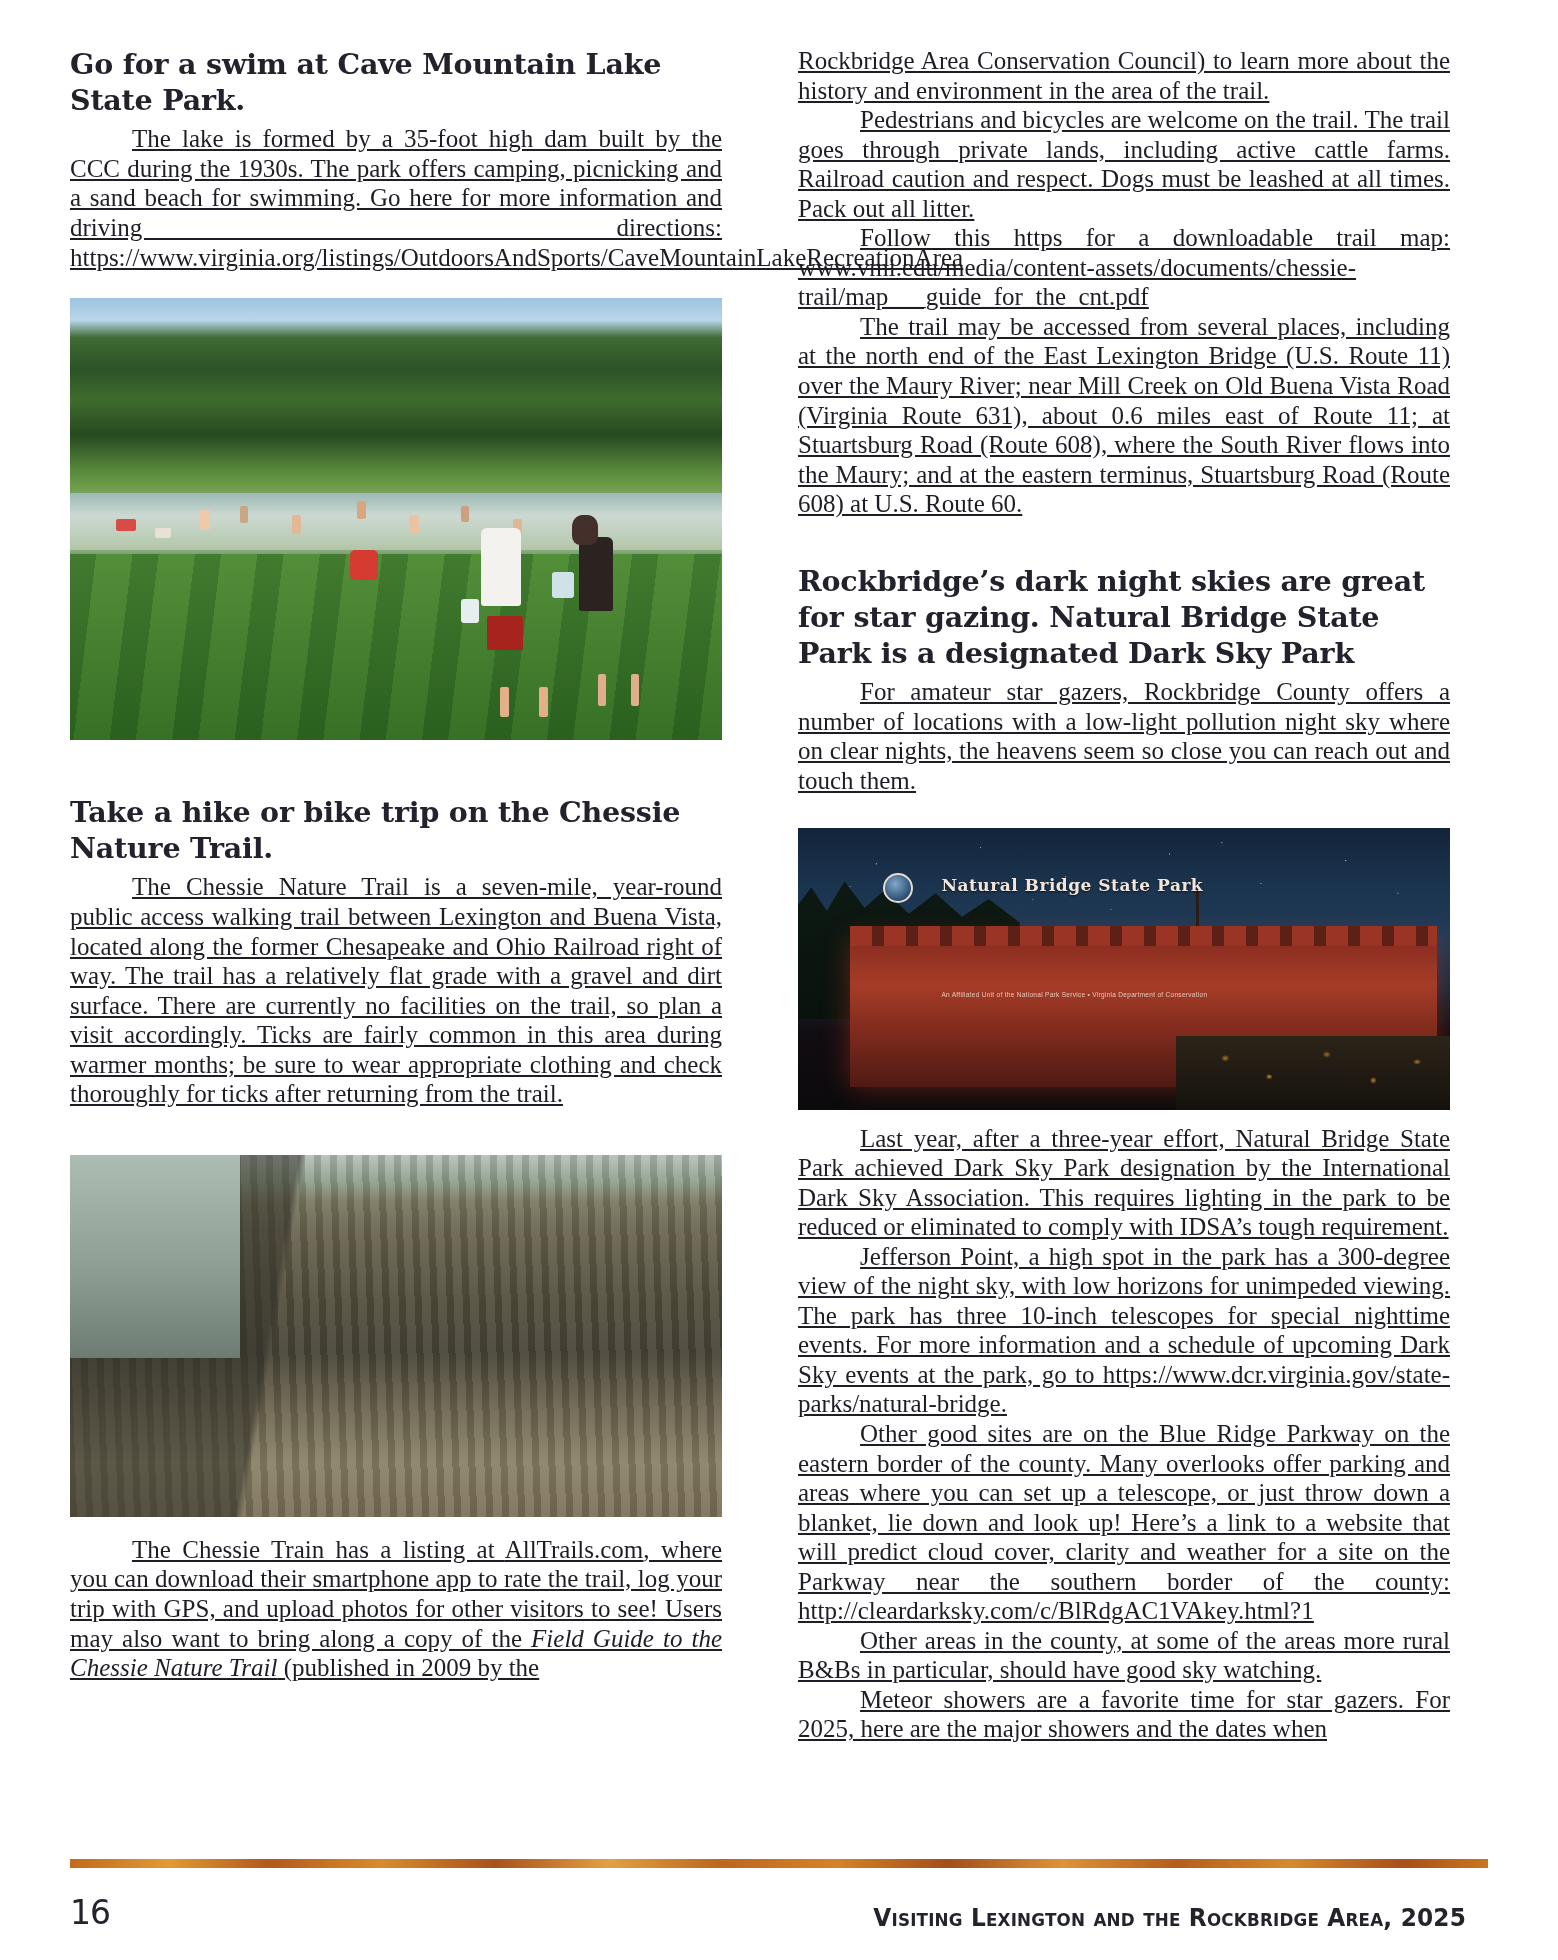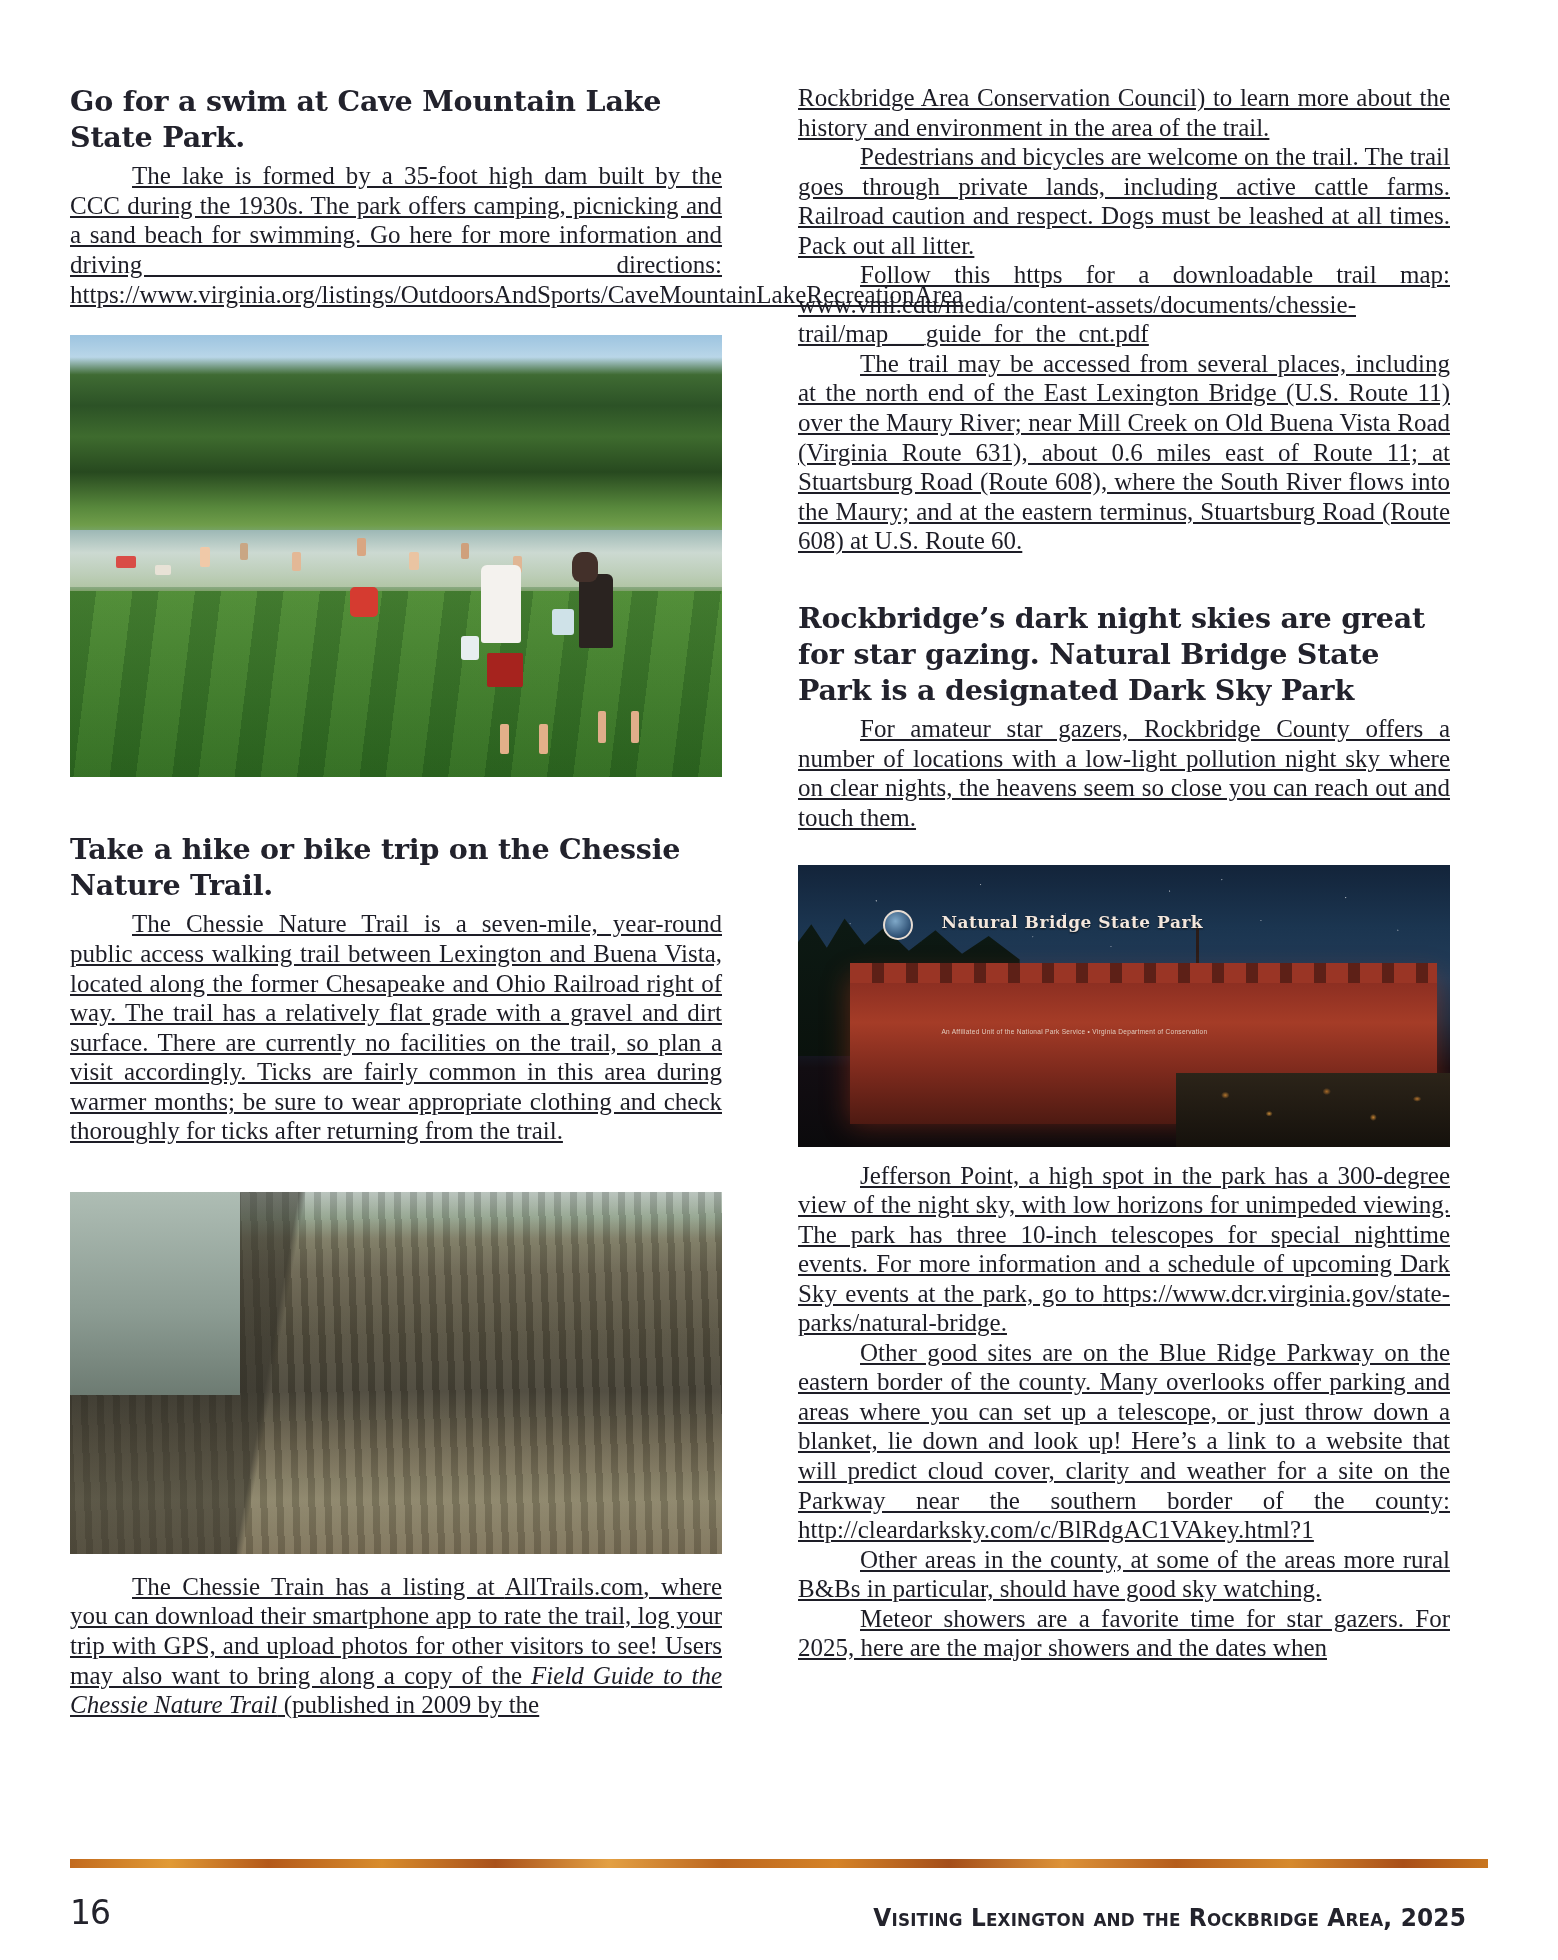--- a/index.html
+++ b/index.html
@@ -10,21 +10,21 @@
   body {
     width: 1558px;
     height: 1960px;
     position: relative;
     font-family: "Liberation Serif", serif;
     color: #1d1d26;
   }
   .page {
     position: absolute;
     inset: 0;
-    padding: 83px 70px 0 70px;
+    padding: 46px 70px 0 70px;
   }
   .cols {
     display: flex;
     gap: 76px;
     height: 1755px;
   }
   .col {
     width: 652px;
     position: relative;
   }
@@ -323,20 +323,21 @@
         <span class="sign"></span>
         <span class="sign-caps"></span>
         <span class="sign-seal"></span>
         <span class="sign-title">Natural Bridge State Park</span>
         <span class="sign-sub">An Affiliated Unit of the National Park Service • Virginia Department of Conservation</span>
         <span class="brush"></span>
       </div>
 
       <div class="sp"></div>
 
+      <p class="body">Last year, after a three-year effort, Natural Bridge State Park achieved Dark Sky Park designation by the International Dark Sky Association. This requires lighting in the park to be reduced or eliminated to comply with IDSA’s tough requirement.</p>
 
       <p class="body"><span>Jefferson Point, a high spot in the park has a 300-degree view  of the night sky, with low horizons for unimpeded viewing. The park has three 10-inch telescopes for special nighttime events. For more information and a schedule of upcoming Dark Sky events at the park, go to </span><span class="lnk">https://www.dcr.virginia.gov/state-parks/natural-bridge</span><span>.</span></p>
 
       <p class="body"><span>Other good sites are on the Blue Ridge Parkway on the eastern border of the county. Many overlooks offer parking and areas where you can set up a telescope, or just throw down a blanket, lie down and look up! Here’s a link to a website that will predict cloud cover, clarity and weather for a site on the Parkway near the southern border of the county: </span><span class="lnk">http://cleardarksky.com/c/BlRdgAC1VAkey.html?1</span></p>
 
       <p class="body">Other areas in the county, at some of the areas more rural B&amp;Bs in particular, should have good sky watching.</p>
 
       <p class="body">Meteor showers are a favorite time for star gazers. For 2025, here are the major showers and the dates when</p>
     </div>
   </div>

